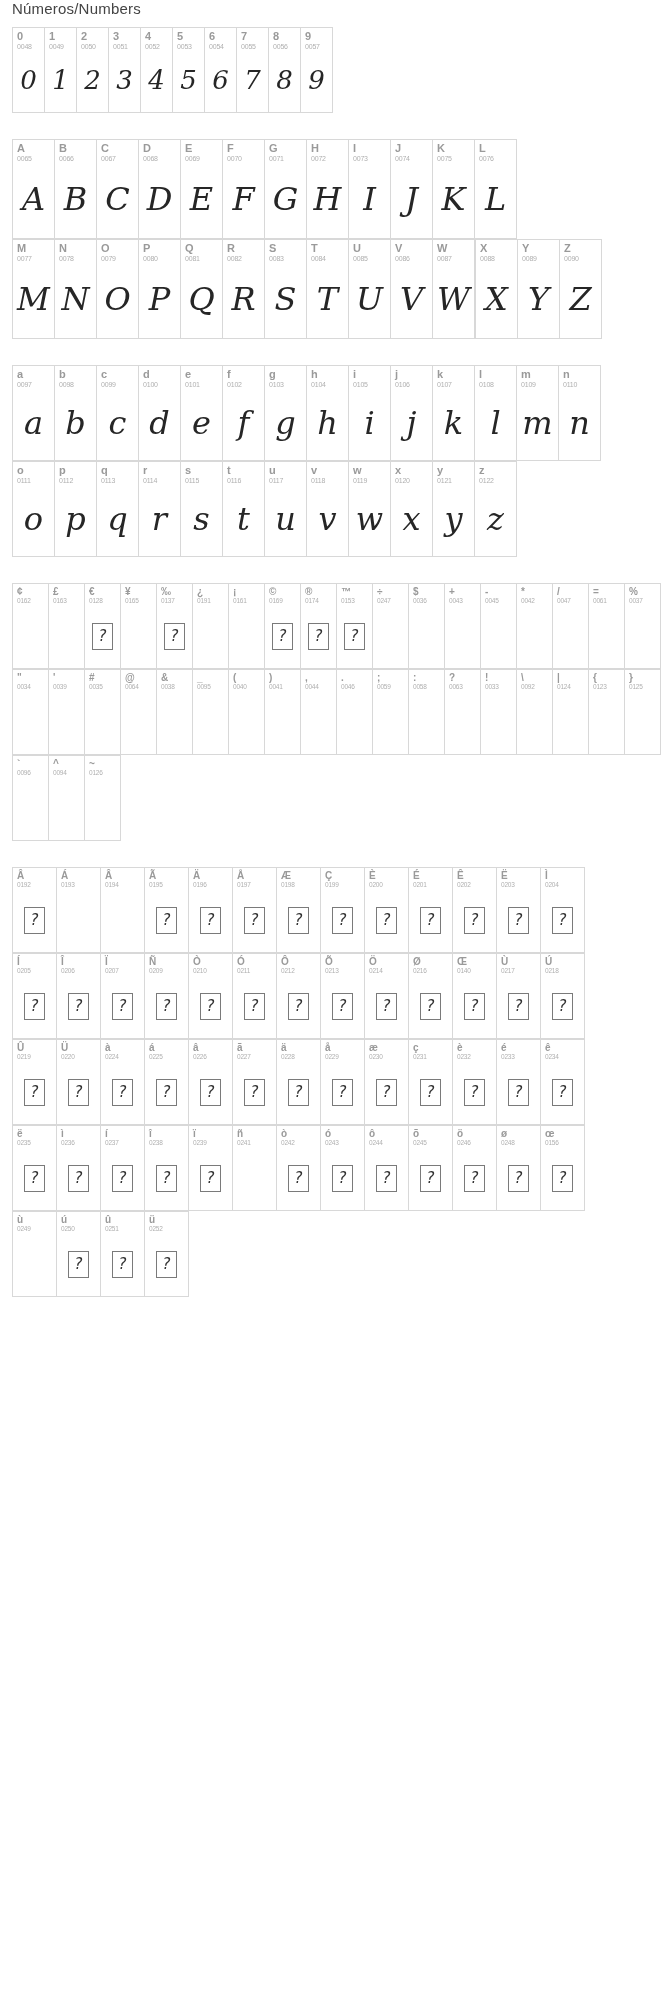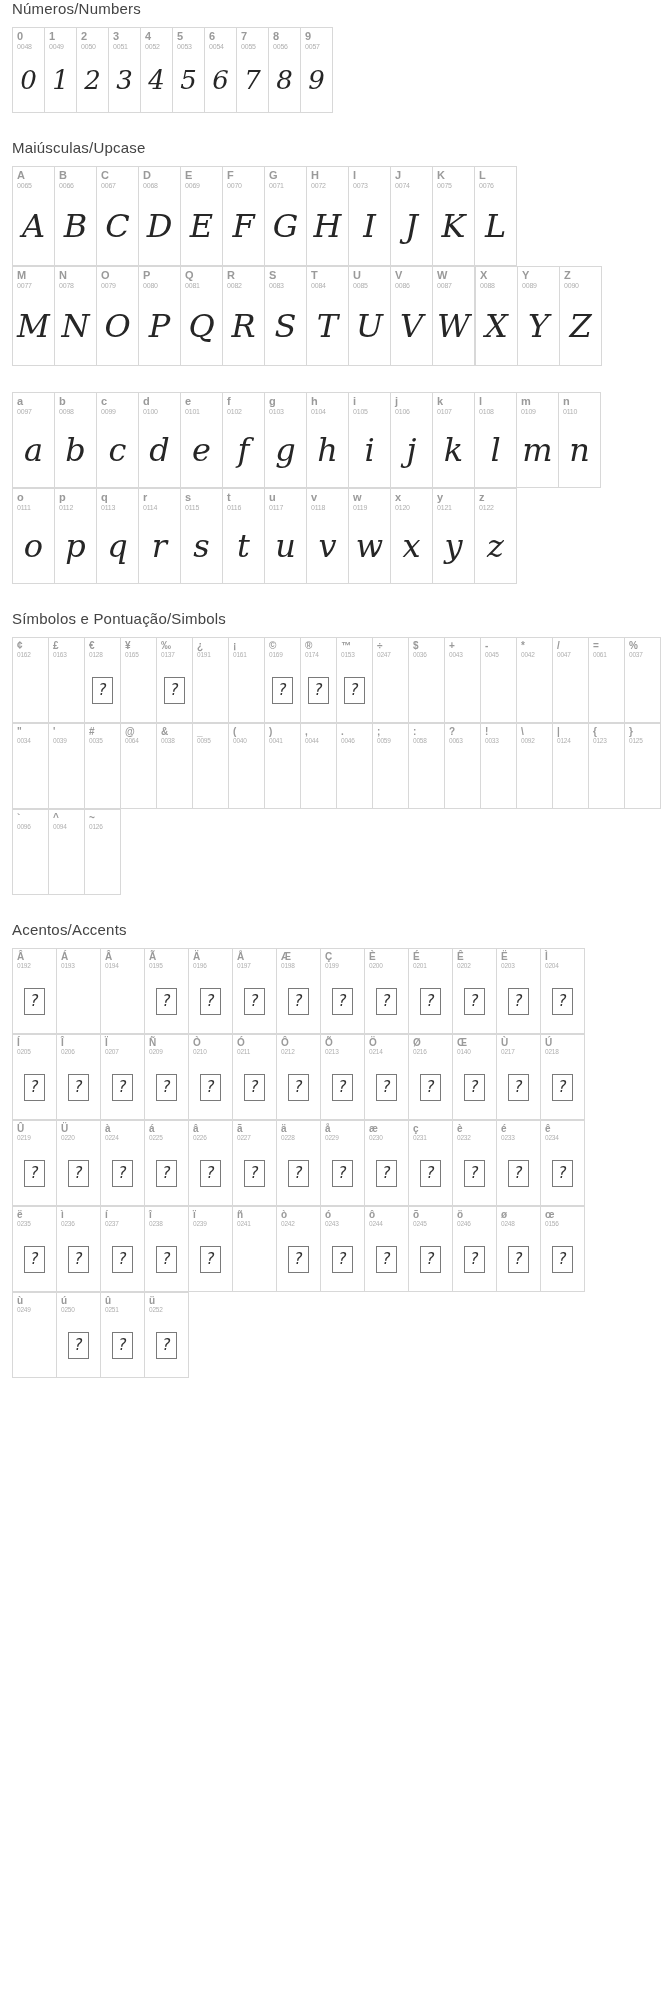--- a/index.html
+++ b/index.html
@@ -187,21 +187,20 @@
             <div class="hdr">
               <span class="ch">9</span>
               <span class="code">0057</span>
             </div>
             <div class="glyph script small">9</div>
           </div>
         </div>
       </div>
     </div>
     <div class="section">
-      <div class="section-title">Maiúsculas/Upcase</div>
       <div class="grid upcase">
         <div class="row">
           <div class="cell" style="width: 42px;">
             <div class="hdr">
               <span class="ch">A</span>
               <span class="code">0065</span>
             </div>
             <div class="glyph script">A</div>
           </div>
           <div class="cell" style="width: 42px;">
@@ -570,21 +569,20 @@
             <div class="hdr">
               <span class="ch">z</span>
               <span class="code">0122</span>
             </div>
             <div class="glyph script">z</div>
           </div>
         </div>
       </div>
     </div>
     <div class="section">
-      <div class="section-title">Símbolos e Pontuação/Simbols</div>
       <div class="grid symbols">
         <div class="row">
           <div class="cell" style="width: 36px;">
             <div class="hdr">
               <span class="ch">¢</span>
               <span class="code">0162</span>
             </div>
             <div class="glyph script small"></div>
           </div>
           <div class="cell" style="width: 36px;">
@@ -864,21 +862,20 @@
             <div class="hdr">
               <span class="ch">~</span>
               <span class="code">0126</span>
             </div>
             <div class="glyph script small"></div>
           </div>
         </div>
       </div>
     </div>
     <div class="section">
-      <div class="section-title">Acentos/Accents</div>
       <div class="grid accents">
         <div class="row">
           <div class="cell" style="width: 44px;">
             <div class="hdr">
               <span class="ch">Â</span>
               <span class="code">0192</span>
             </div>
             <div class="glyph script">
               <span class="tofubox">?</span>
             </div>

